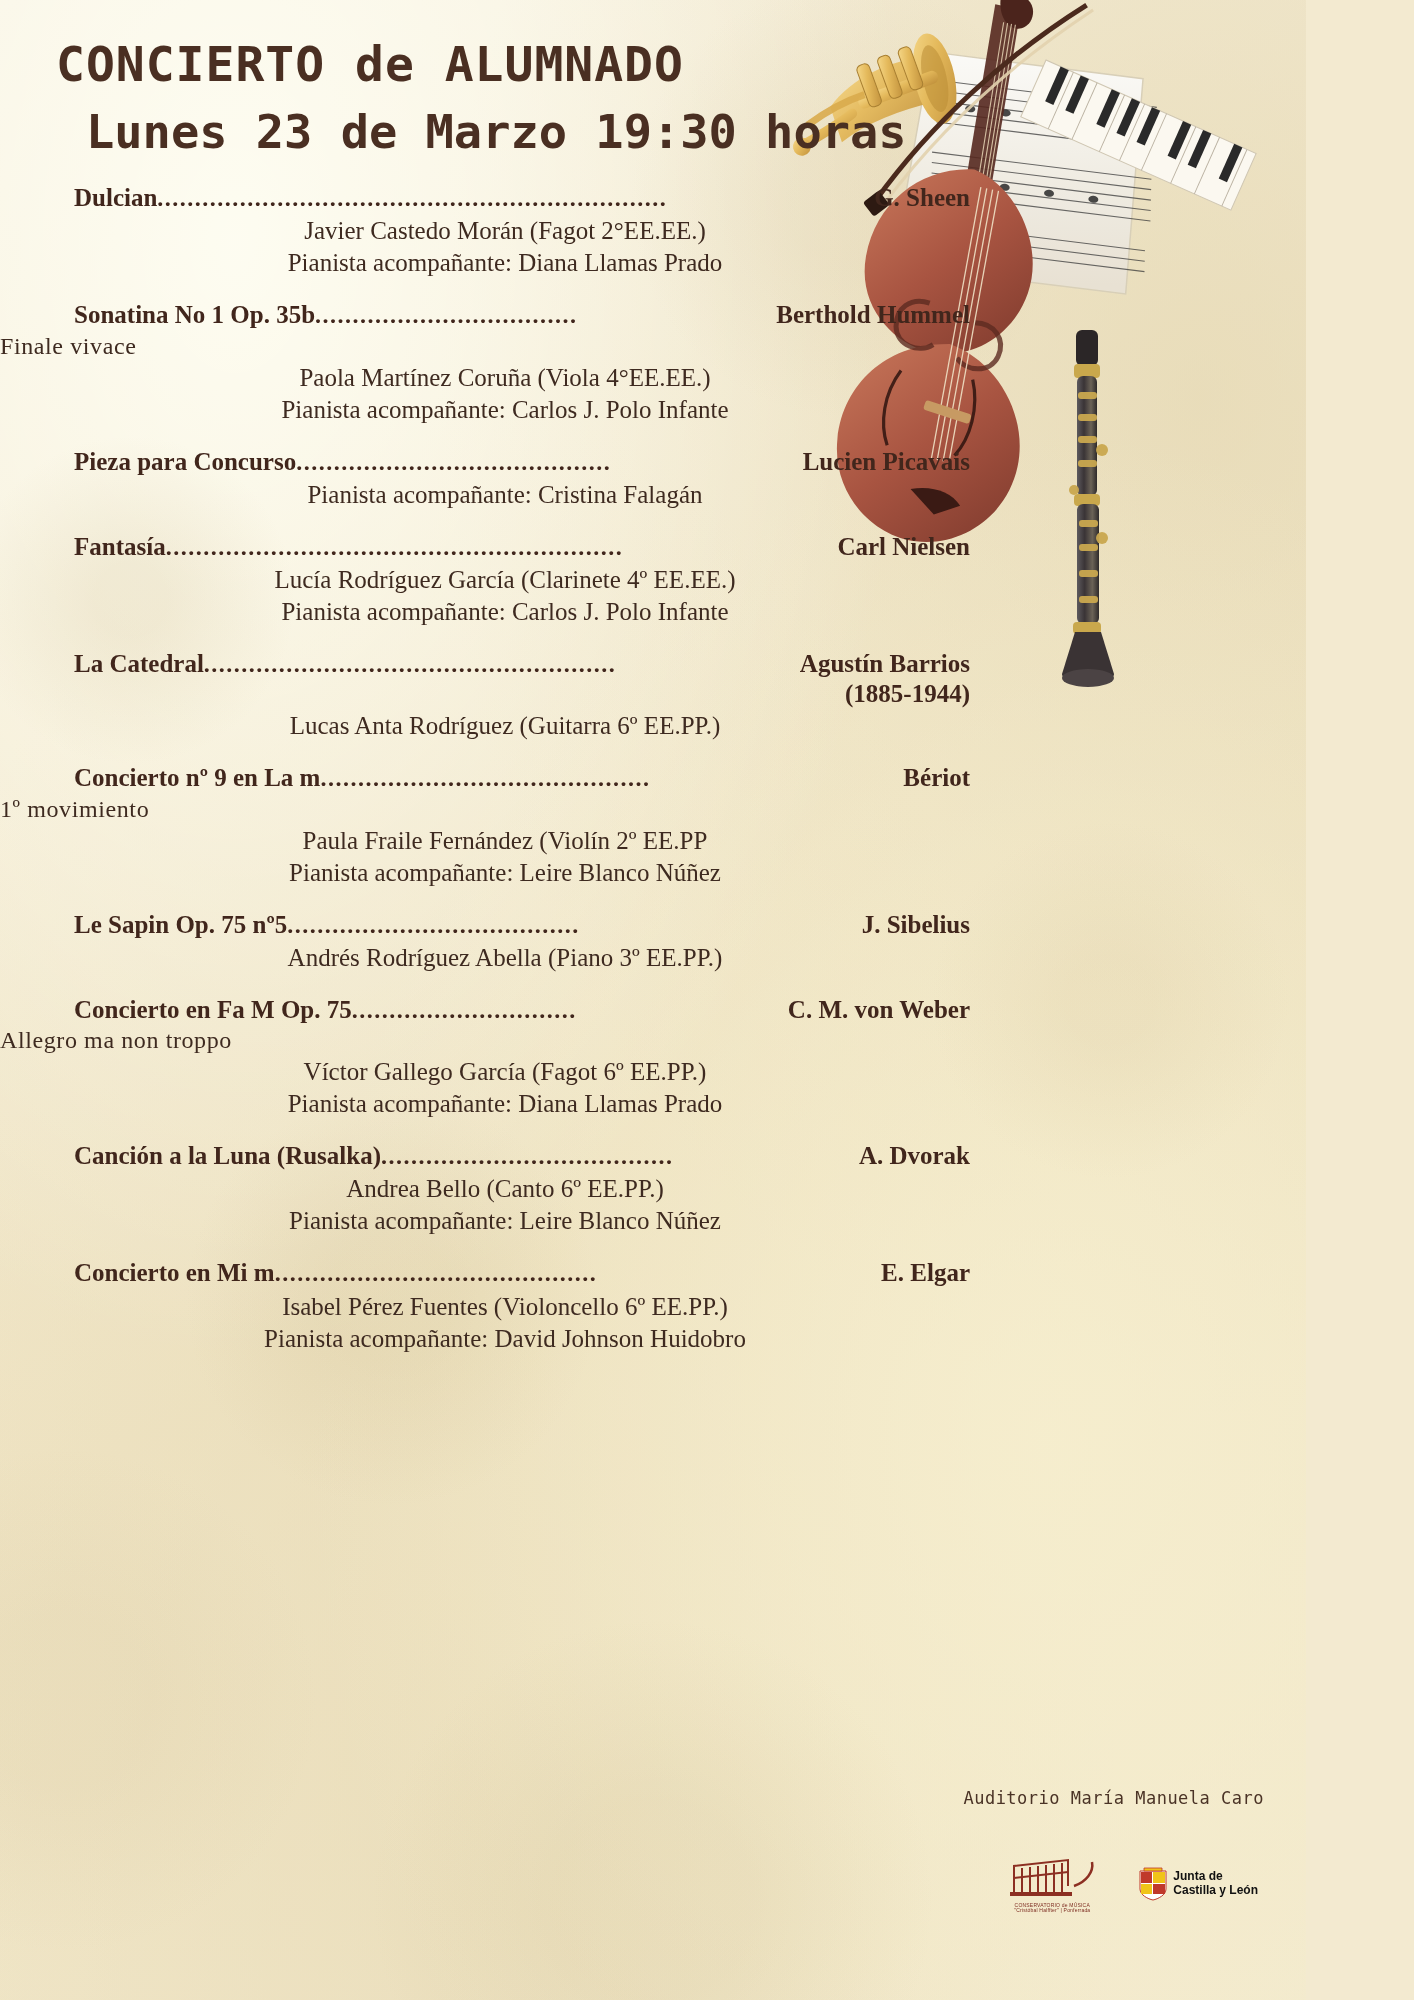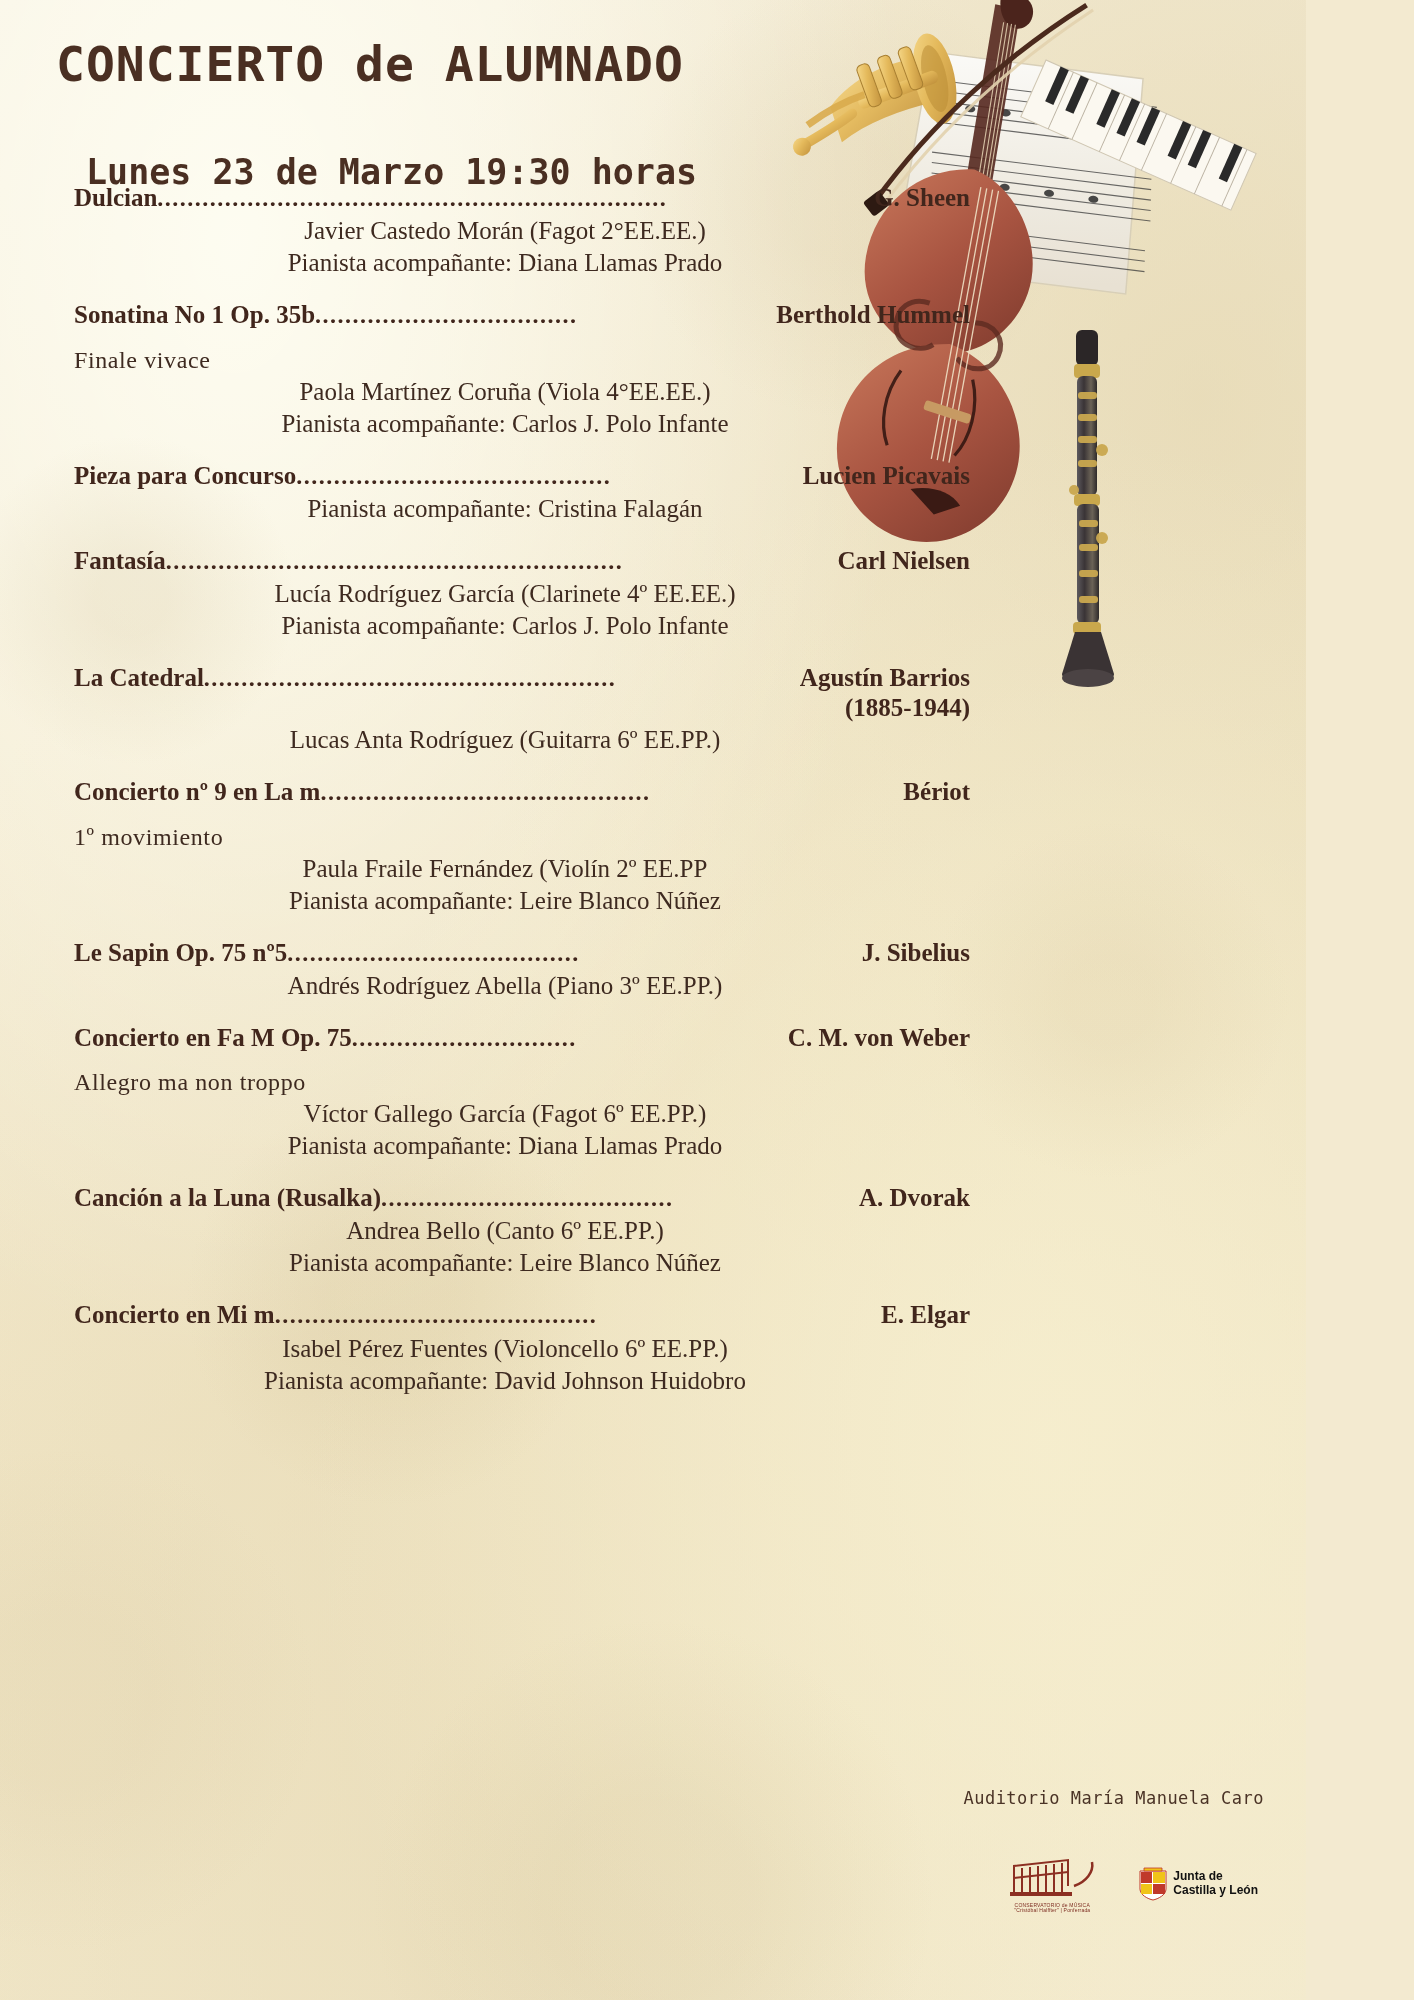--- a/index.html
+++ b/index.html
@@ -48,25 +48,24 @@
     letter-spacing: 1px;
     color: #4a2f22;
     white-space: nowrap;
   }
   .subtitle {
     position: absolute;
     left: 86px;
     top: 104px;
     font-family: "DejaVu Sans Mono", monospace;
     font-weight: bold;
-    font-size: 35px;
+    font-size: 47px;
     letter-spacing: 0px;
     color: #4a2f22;
     white-space: nowrap;
-    margin-top: 48px;
   }
   .program {
     position: absolute;
     left: 0;
     top: 182px;
     width: 1010px;
   }
   .piece {
     margin-bottom: 22px;
   }
@@ -99,22 +98,21 @@
     text-align: right;
     font-weight: bold;
     font-size: 25px;
     color: #41261c;
     padding-right: 40px;
     margin-top: 1px;
   }
   .movement {
     font-size: 24px;
     color: #3e2a20;
-    padding-left: 74px;
-    margin-top: 16px;
+    margin-top: 2px;
     letter-spacing: 0.6px;
   }
   .performer, .accompanist {
     text-align: center;
     font-size: 25px;
     color: #3e2a20;
     margin-top: 4px;
   }
   .venue {
     position: absolute;

